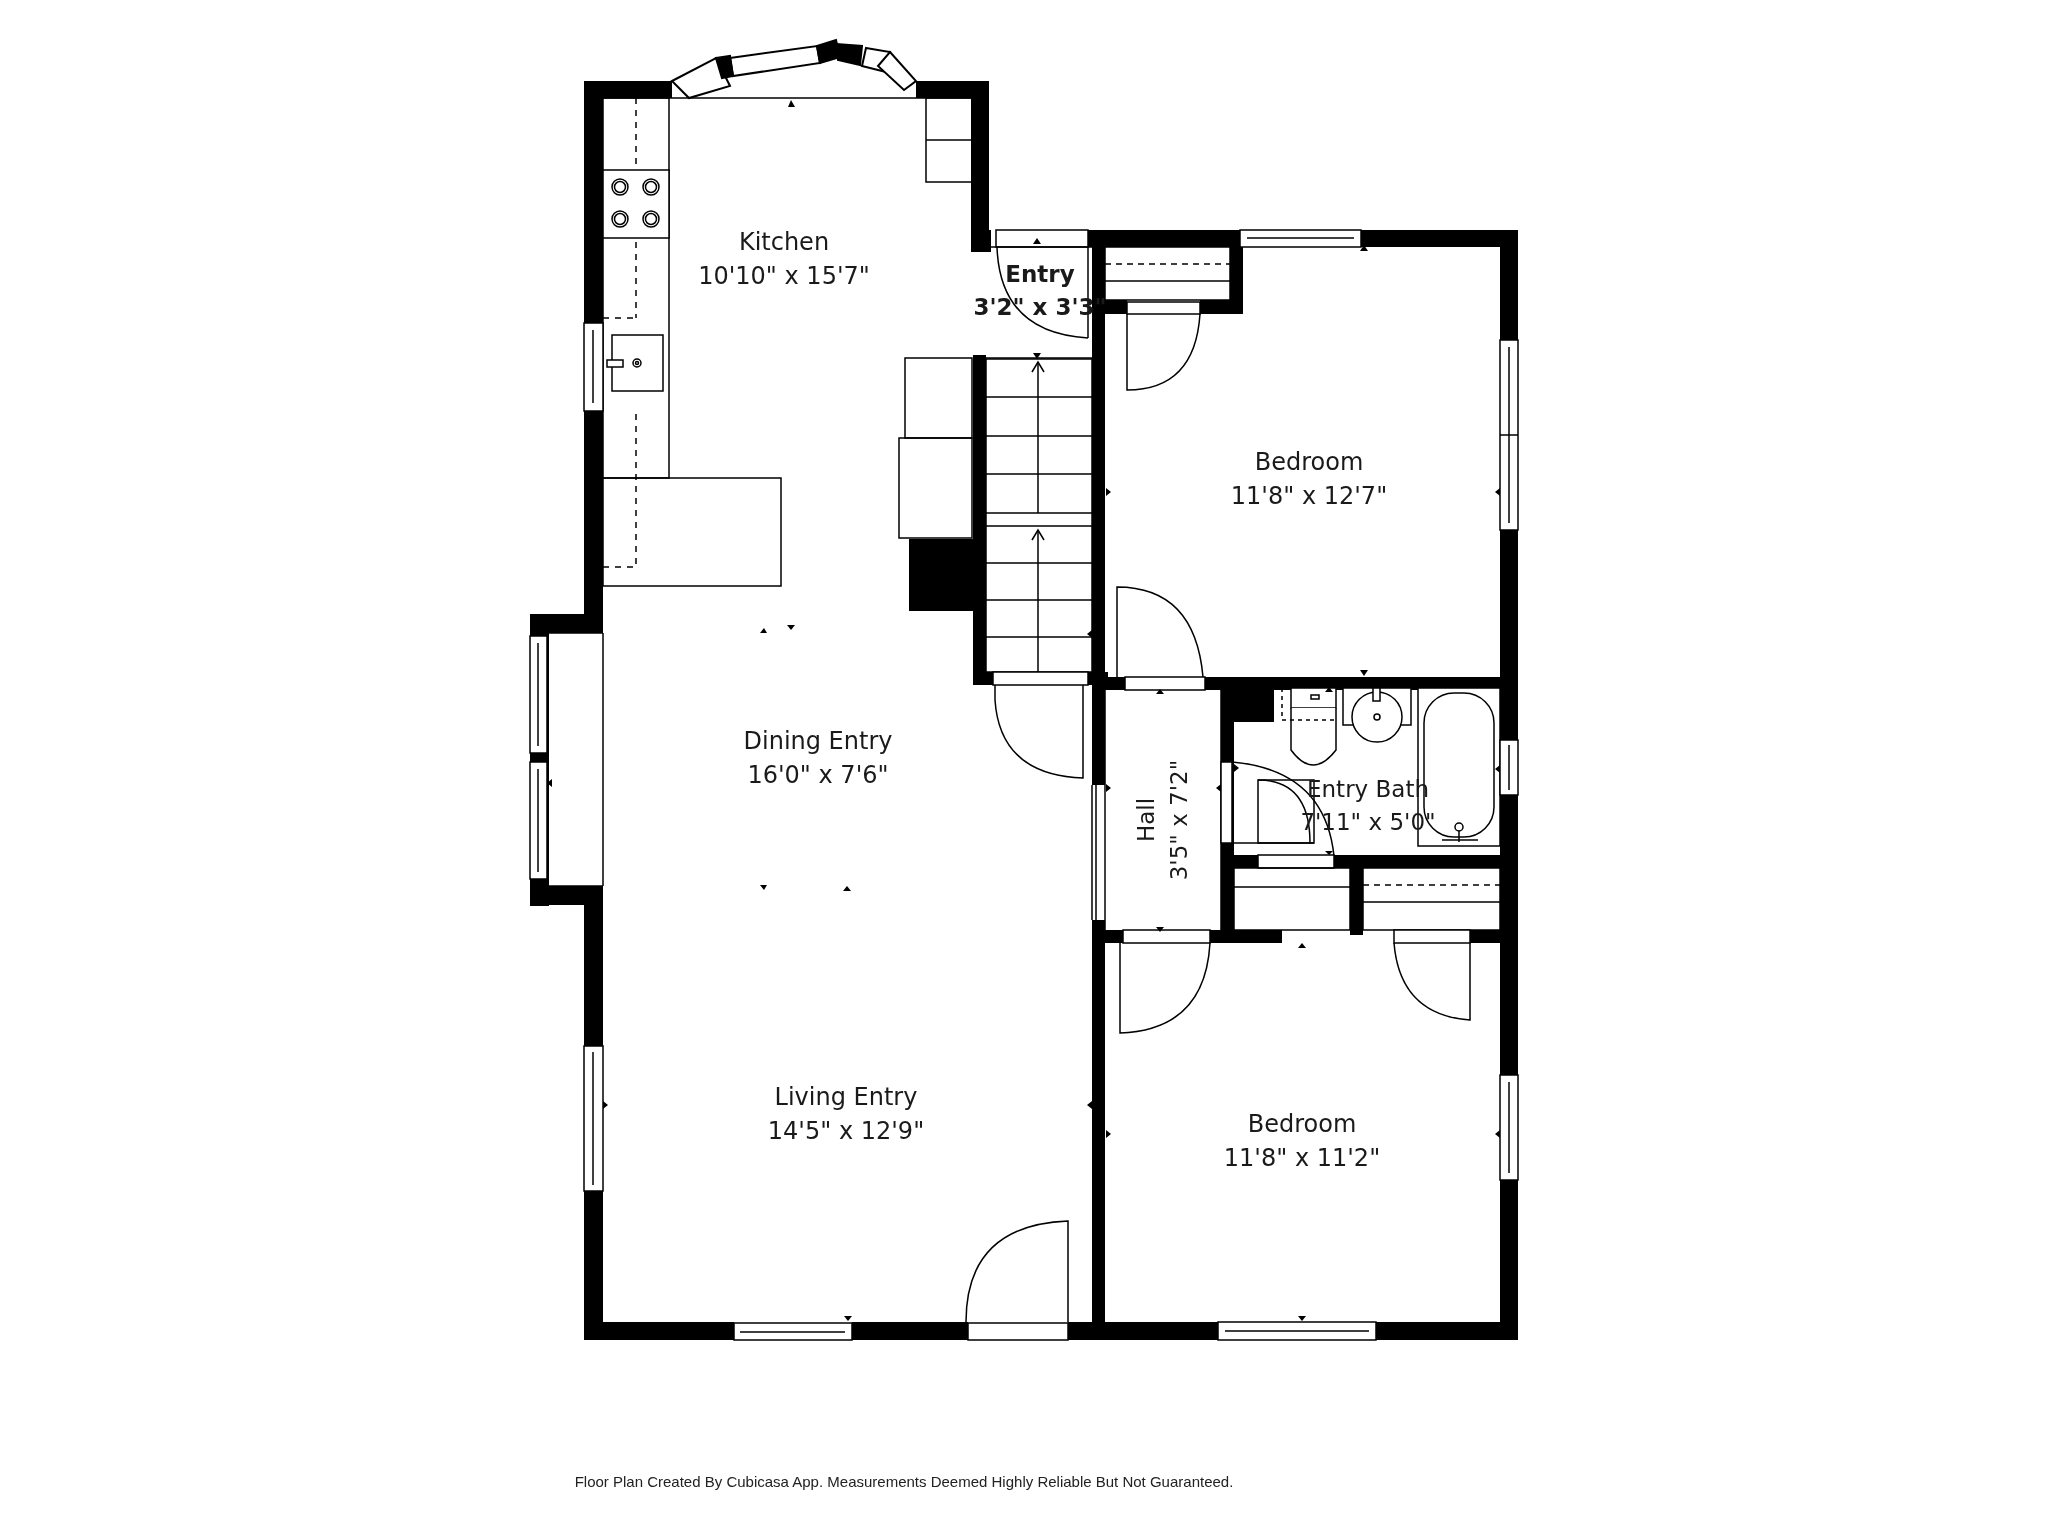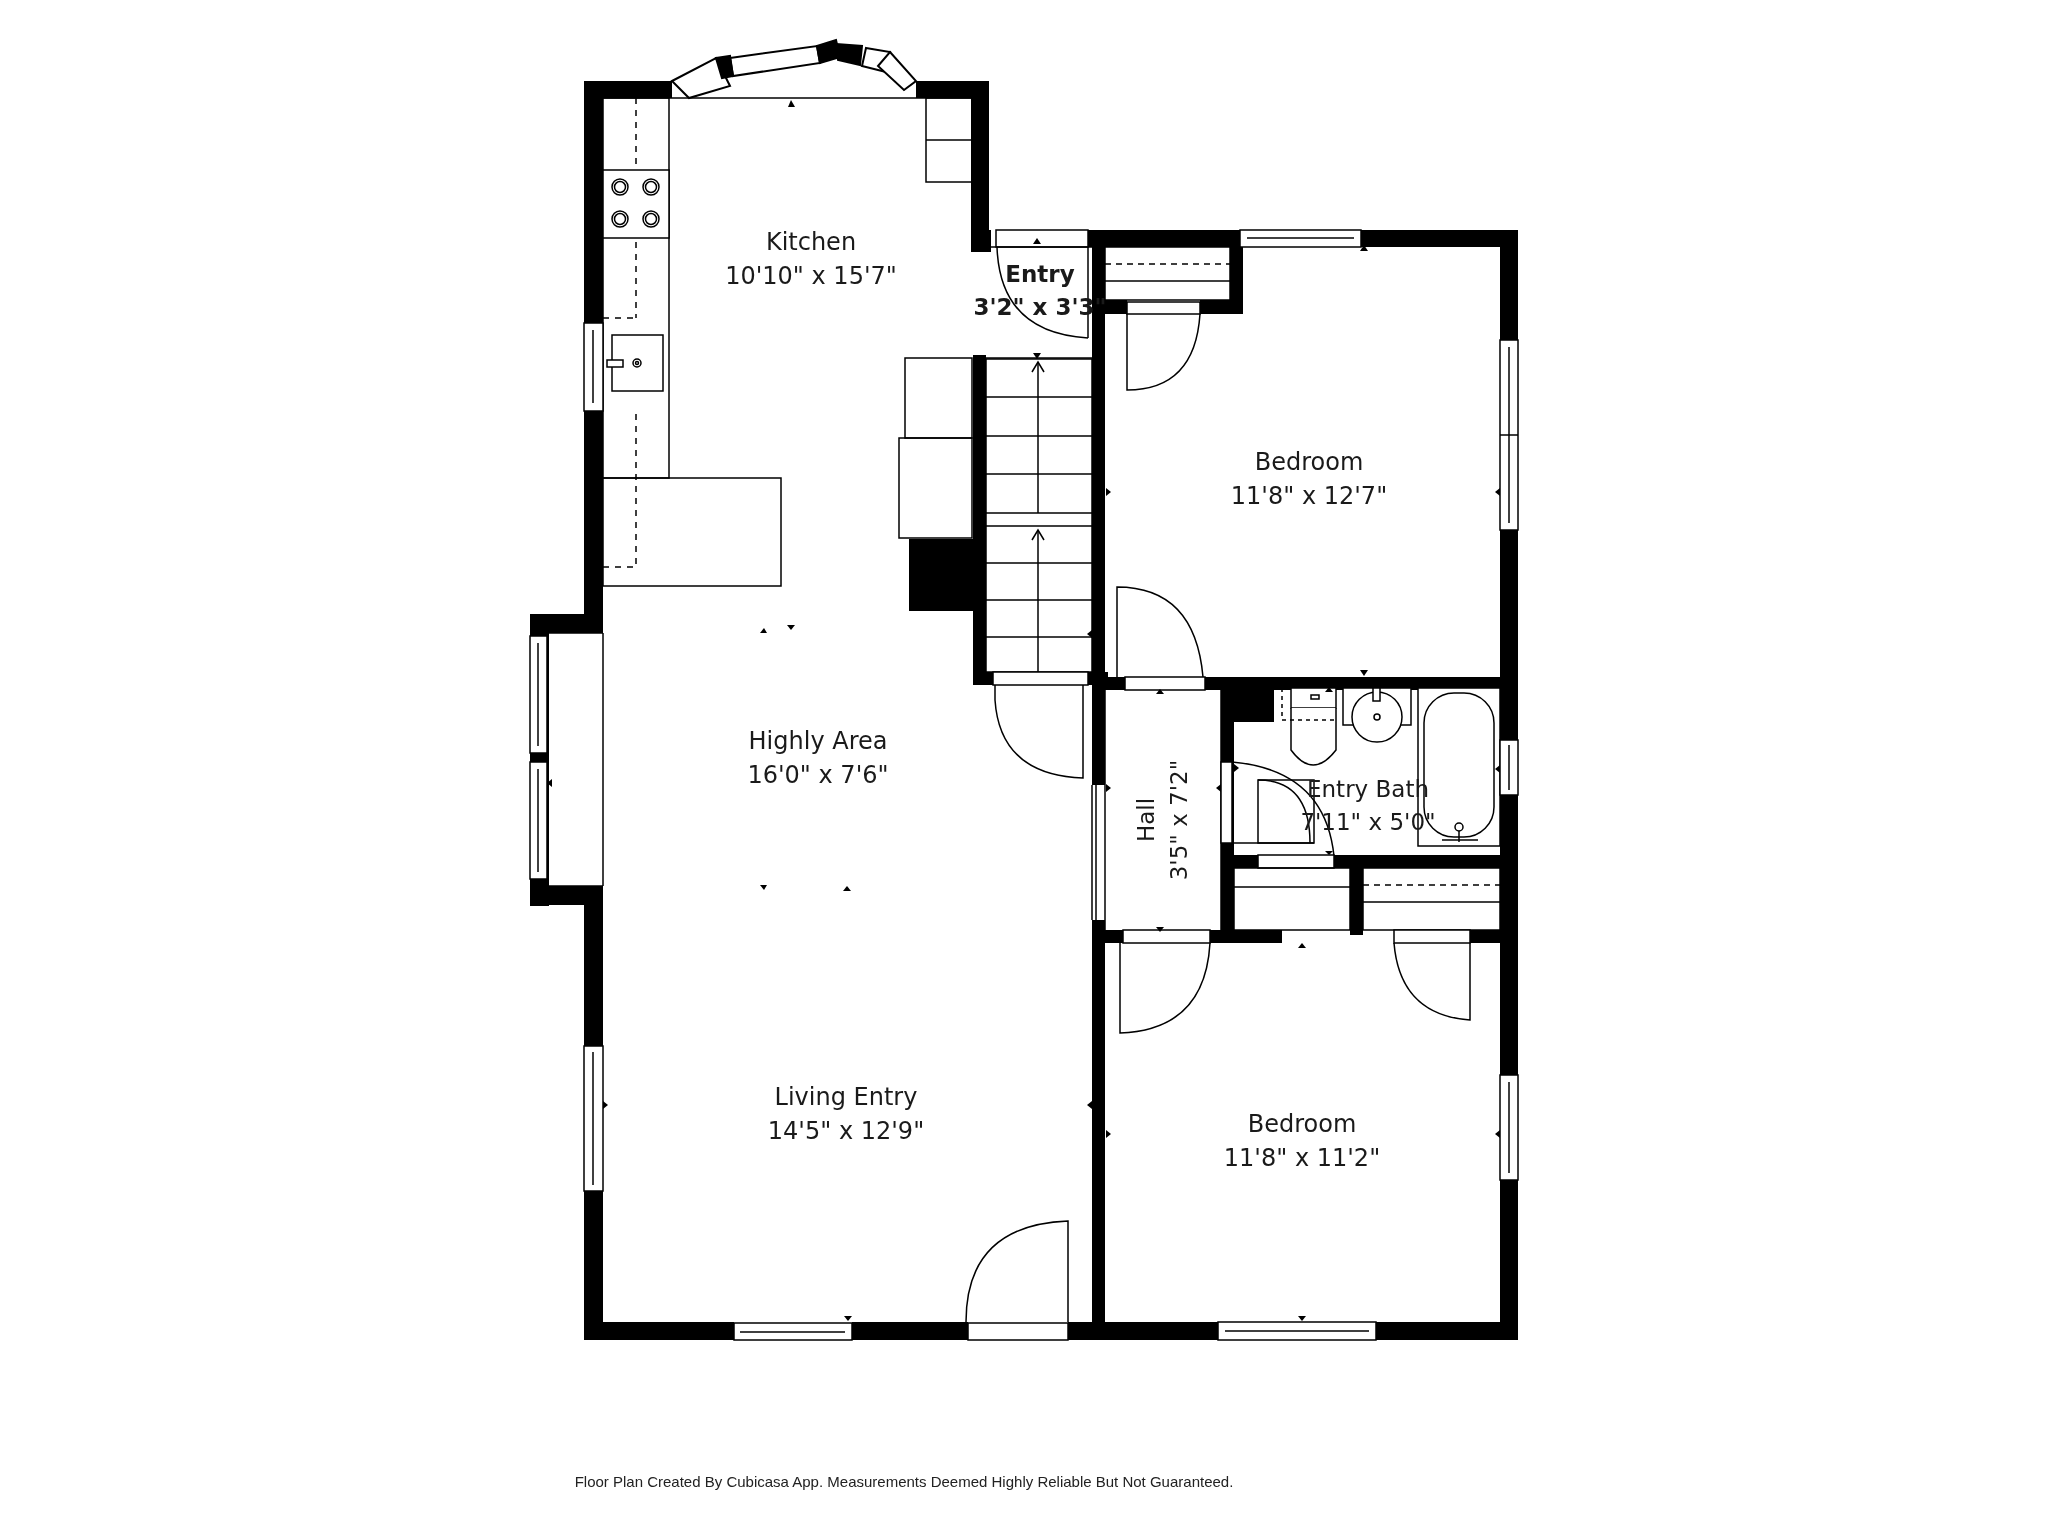--- a/index.html
+++ b/index.html
@@ -278,34 +278,34 @@
     <polygon points="1106,784 1106,792 1111,788"></polygon>
     <polygon points="1221,784 1221,792 1216,788"></polygon>
     <polygon points="1325,692 1333,692 1329,687"></polygon>
     <polygon points="1325,851 1333,851 1329,855"></polygon>
     <polygon points="1234,764 1234,772 1239,768"></polygon>
     <polygon points="1500,765 1500,773 1495,769"></polygon>
     <polygon points="1092,630 1092,638 1087,634"></polygon>
   </g>
 </svg>
 
-<div class="room-label" style="left:811px; top:259px;">
+<div class="room-label" style="left:784px; top:259px;">
   <span class="name">Kitchen</span>
   <span class="dims">10'10" x 15'7"</span>
 </div>
 <div class="room-label small" style="left:1040px; top:291px;font-weight:bold;">
   <span class="name">Entry</span>
   <span class="dims">3'2" x 3'3"</span>
 </div>
 <div class="room-label" style="left:1309px; top:479px;">
   <span class="name">Bedroom</span>
   <span class="dims">11'8" x 12'7"</span>
 </div>
 <div class="room-label" style="left:818px; top:758px;">
-  <span class="name">Highly Area</span>
+  <span class="name">Dining Entry</span>
   <span class="dims">16'0" x 7'6"</span>
 </div>
 <div class="room-label rotated small" style="left:1163px; top:820px;">
   <span class="name">Hall</span>
   <span class="dims">3'5" x 7'2"</span>
 </div>
 <div class="room-label small" style="left:1368px; top:806px;">
   <span class="name">Entry Bath</span>
   <span class="dims">7'11" x 5'0"</span>
 </div>

